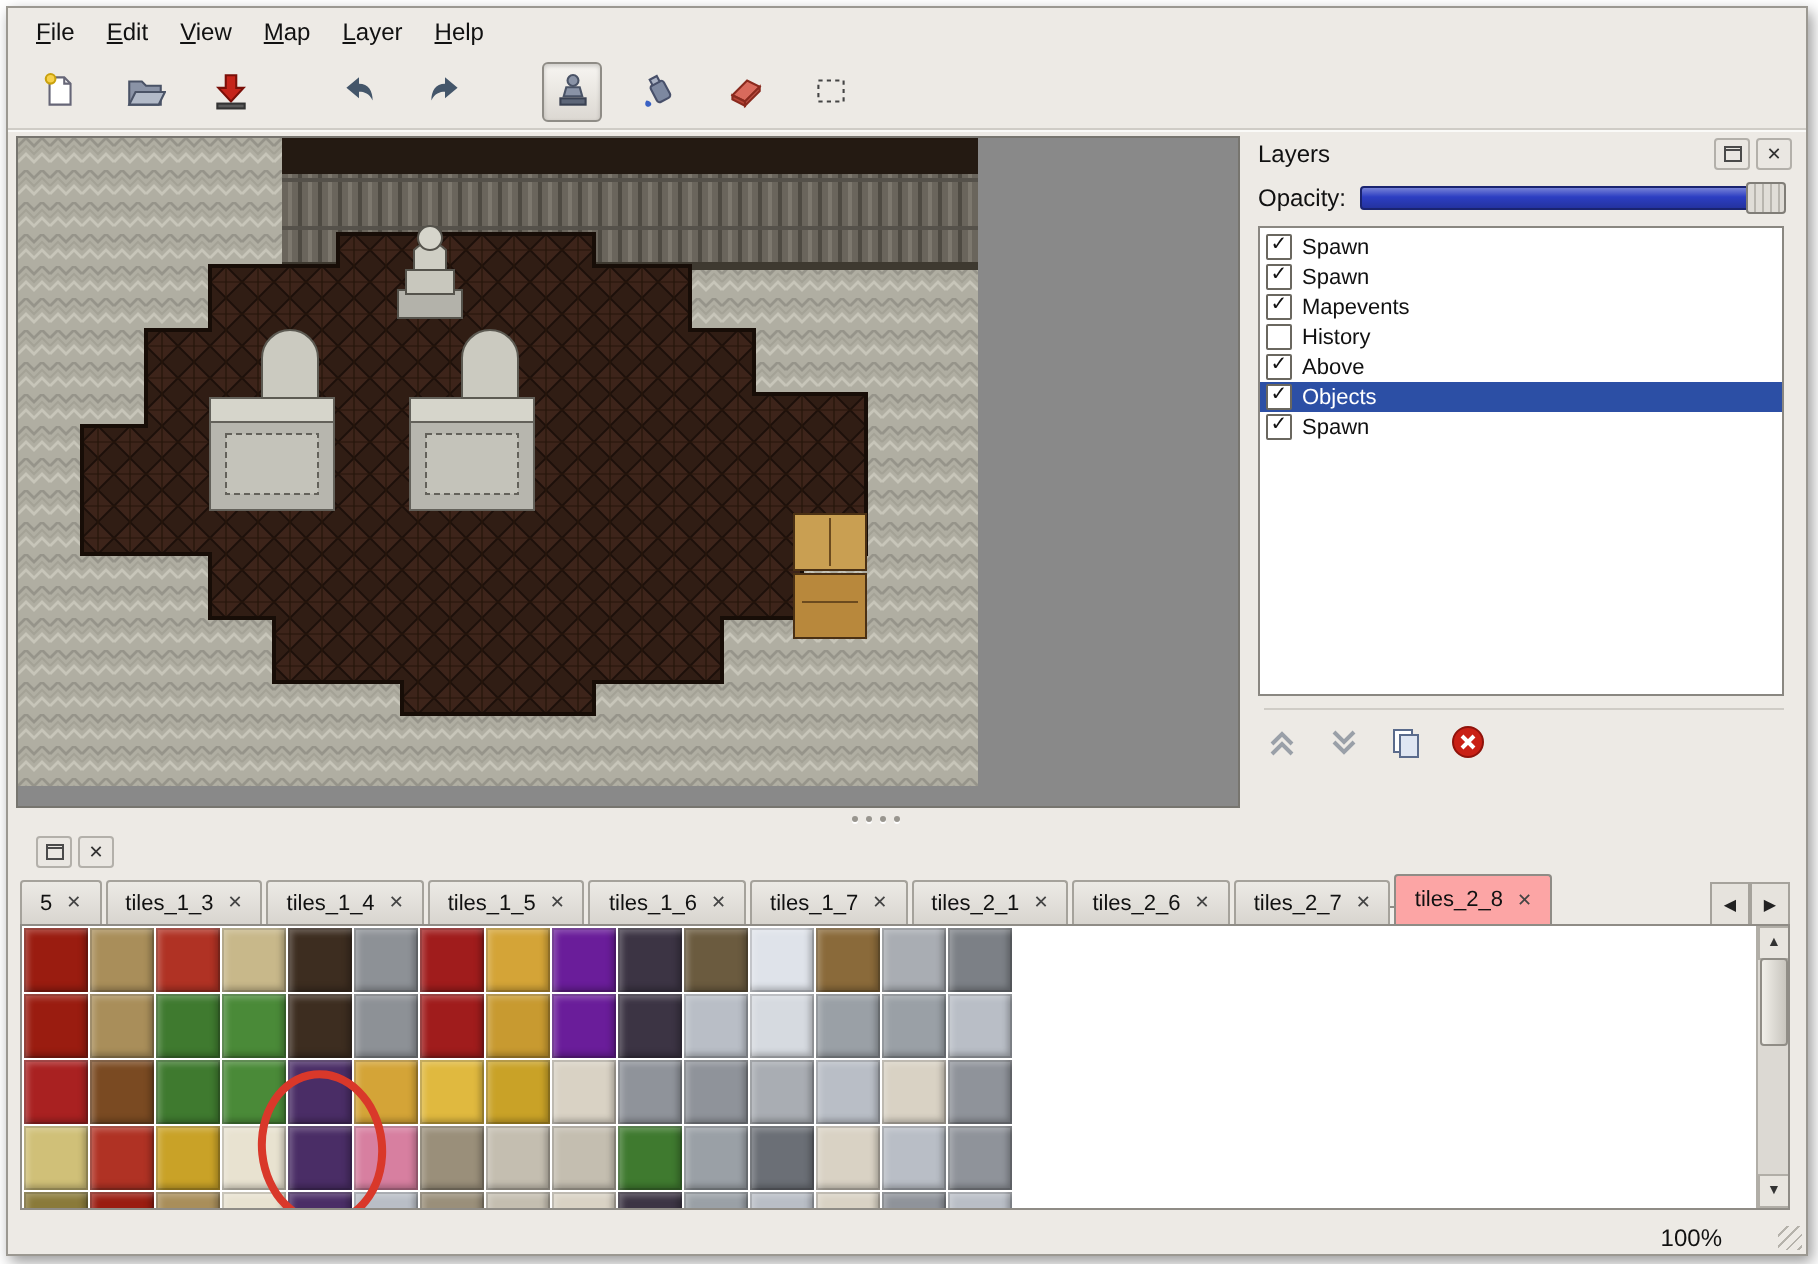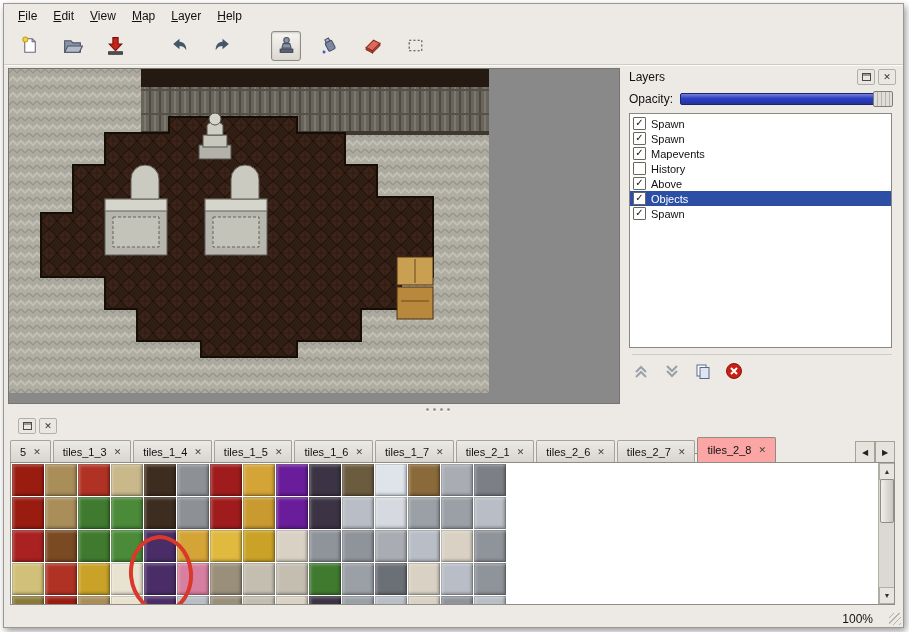--- a/index.html
+++ b/index.html
@@ -59,21 +59,21 @@
   .tile-grid{position:absolute;left:1px;top:1px;display:grid;grid-template-columns:repeat(16,32px);grid-auto-rows:32px;gap:1px}
   .tile{width:32px;height:32px;box-shadow:inset 0 0 0 1px rgba(0,0,0,.14),inset 2px 2px 3px rgba(255,255,255,.28),inset -2px -2px 3px rgba(0,0,0,.28)}
   .tile.empty{box-shadow:none}
   .annotation{position:absolute;left:118px;top:72px;width:56px;height:70px;border:4px solid var(--c-annotation_red,#d9382a);border-radius:50%;transform:rotate(-6deg);pointer-events:none}
   .vscroll{position:absolute;right:0;top:0;bottom:0;width:15px;background:#dcd9d3;border-left:1px solid #b1aea7}
   .vs-btn{position:absolute;left:0;width:14px;height:15px;background:#e8e5df;border:1px solid #b1aea7;display:flex;align-items:center;justify-content:center;font-size:7px;color:#333}
   .vs-up{top:0}.vs-down{bottom:0}
   .vs-thumb{position:absolute;left:1px;top:16px;width:12px;height:42px;background:linear-gradient(90deg,#f1efe9,#c8c5be);border:1px solid #908d86;border-radius:2px}
 
   
-  .statusbar{position:absolute;left:0;right:0;bottom:0;height:17px;display:flex;align-items:center;justify-content:flex-end;padding-right:30px;font-size:12px}
+  .statusbar{position:absolute;left:0;right:0;bottom:0;height:17px;display:flex;align-items:center;justify-content:flex-end;padding-right:42px;font-size:12px}
   .grip{position:absolute;right:2px;bottom:2px;width:12px;height:12px;background:repeating-linear-gradient(135deg,transparent 0 3px,#b5b2ab 3px 4px)}
 </style>
 </head>
 <body>
 
 <div class="window">
 
   <div class="menubar">
       <span class="menu-item"><u>F</u>ile</span>
       <span class="menu-item"><u>E</u>dit</span>

